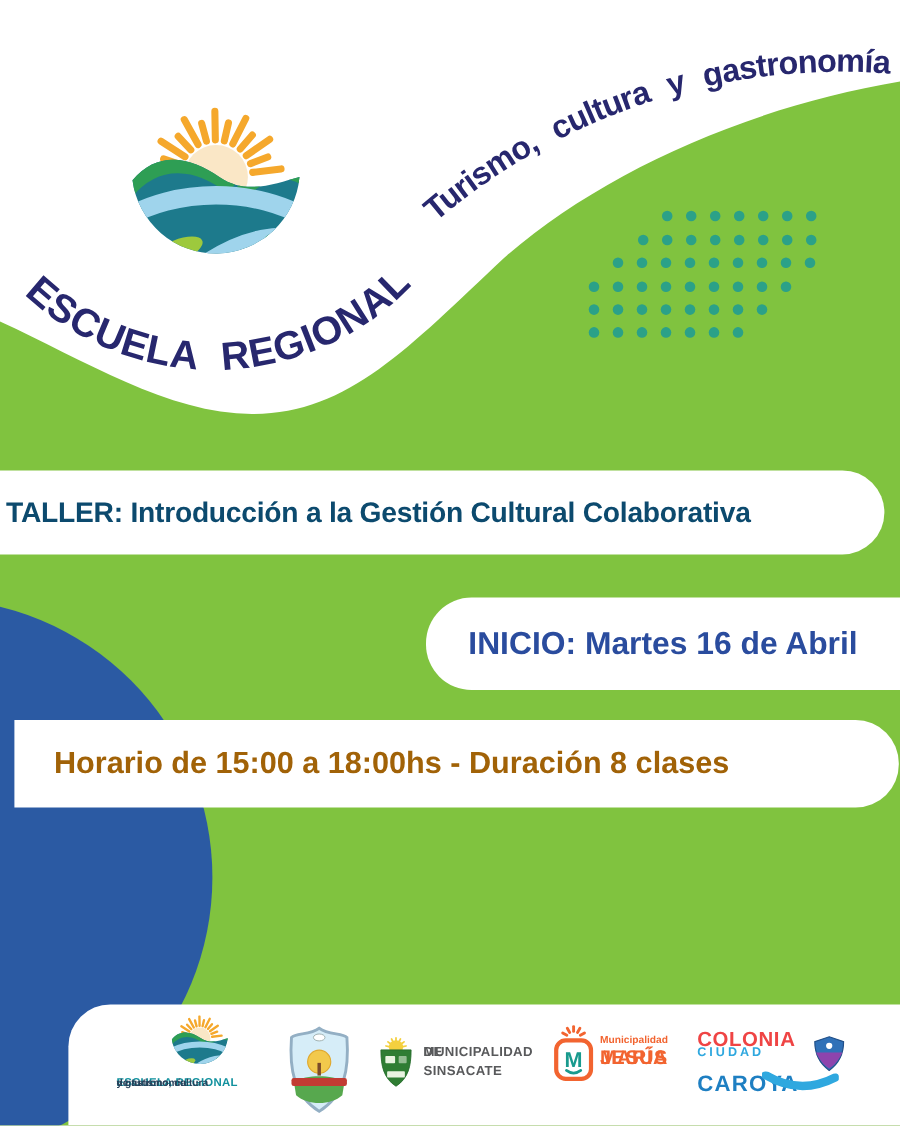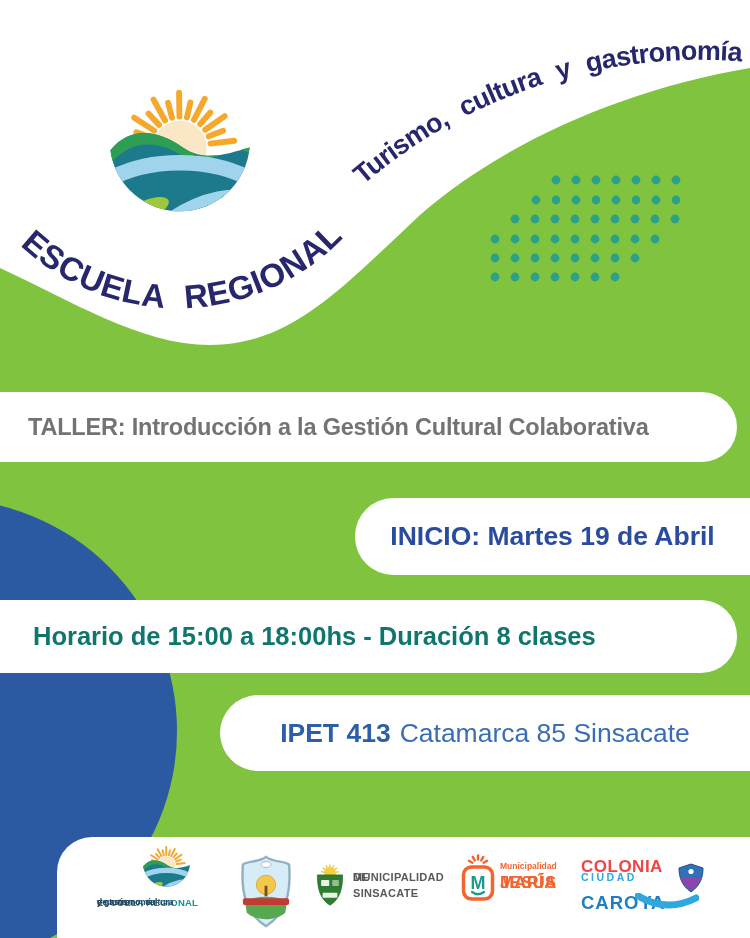--- a/index.html
+++ b/index.html
@@ -7,25 +7,25 @@
         font-family:"Liberation Sans","DejaVu Sans",sans-serif;}
   .blue-circle{position:absolute;left:-287px;top:499px;width:464px;height:464px;
         border-radius:50%;background:#2B5AA3;}
   .header-art{position:absolute;left:0;top:0;}
   .arc-title{font-family:"Liberation Sans","DejaVu Sans",sans-serif;font-size:33px;font-weight:800;
         fill:#27276E;letter-spacing:3px;word-spacing:12px;}
   .arc-tagline{font-family:"Liberation Sans","DejaVu Sans",sans-serif;font-size:27px;font-weight:600;
         fill:#27276E;letter-spacing:1px;word-spacing:9px;}
   .banner{position:absolute;background:#ffffff;display:flex;align-items:center;box-sizing:border-box;}
   .banner-taller{left:0;top:392px;width:737px;height:70px;border-radius:0 35px 35px 0;
-        padding-left:28px;font-weight:800;font-size:23.5px;color:#737373;letter-spacing:-0.2px;}
+        padding-left:5px;font-weight:800;font-size:23.5px;color:#0c4a6e;letter-spacing:-0.2px;}
   .banner-inicio{left:355px;top:498px;width:395px;height:77px;border-radius:38px 0 0 38px;
         justify-content:center;font-weight:800;font-size:26.5px;color:#2A4C9E;}
-  .banner-horario{left:0;top:600px;width:737px;height:73px;border-radius:0 36px 36px 0;
-        padding-left:33px;font-weight:800;font-size:25.5px;color:#0f766e;}
+  .banner-horario{left:12px;top:600px;width:737px;height:73px;border-radius:0 36px 36px 0;
+        padding-left:33px;font-weight:800;font-size:25.5px;color:#a16207;}
   .banner-ipet{left:220px;top:695px;width:530px;height:76px;border-radius:38px 0 0 38px;
         justify-content:center;font-size:26.5px;color:#2D5FA9;}
   .loc-name{font-weight:800;}
   .loc-addr{font-weight:500;color:#3A6DB5;margin-left:9px;}
   .footer-panel{position:absolute;left:57px;top:837px;width:693px;height:101px;background:#ffffff;
         border-radius:35px 0 0 0;}
   .footer-panel svg, .footer-panel div{position:absolute;}
   .f-esc-logo{left:86px;top:9px;}
   .f-esc-text{left:40px;top:60px;width:146px;text-align:center;}
   .f-esc-name{font-size:9.5px;font-weight:800;color:#12919E;letter-spacing:0.2px;}
@@ -149,31 +149,27 @@
     <text class="arc-tagline">
       <textPath href="#arcTagline" textLength="410" lengthAdjust="spacing">Turismo, cultura y gastronomía</textPath>
     </text>
   </svg>
 
   <div class="banner banner-taller">
     <span>TALLER: Introducción a la Gestión Cultural Colaborativa</span>
   </div>
 
   <div class="banner banner-inicio">
-    <span>INICIO: Martes 19 de Abril</span>
+    <span>INICIO: Martes 16 de Abril</span>
   </div>
 
   <div class="banner banner-horario">
     <span>Horario de 15:00 a 18:00hs - Duración 8 clases</span>
   </div>
 
-  <div class="banner banner-ipet">
-    <span class="loc-name">IPET 413</span>
-    <span class="loc-addr">Catamarca 85 Sinsacate</span>
-  </div>
 
   <div class="footer-panel">
 
     <svg class="f-esc-logo" width="47" height="46" viewBox="20 45 100 98">
       <use href="#school-logo"></use>
     </svg>
     <div class="f-esc-text">
       <div class="f-esc-name">ESCUELA REGIONAL</div>
       <div class="f-esc-sub">de turismo, cultura</div>
       <div class="f-esc-sub">y gastronomía</div>

